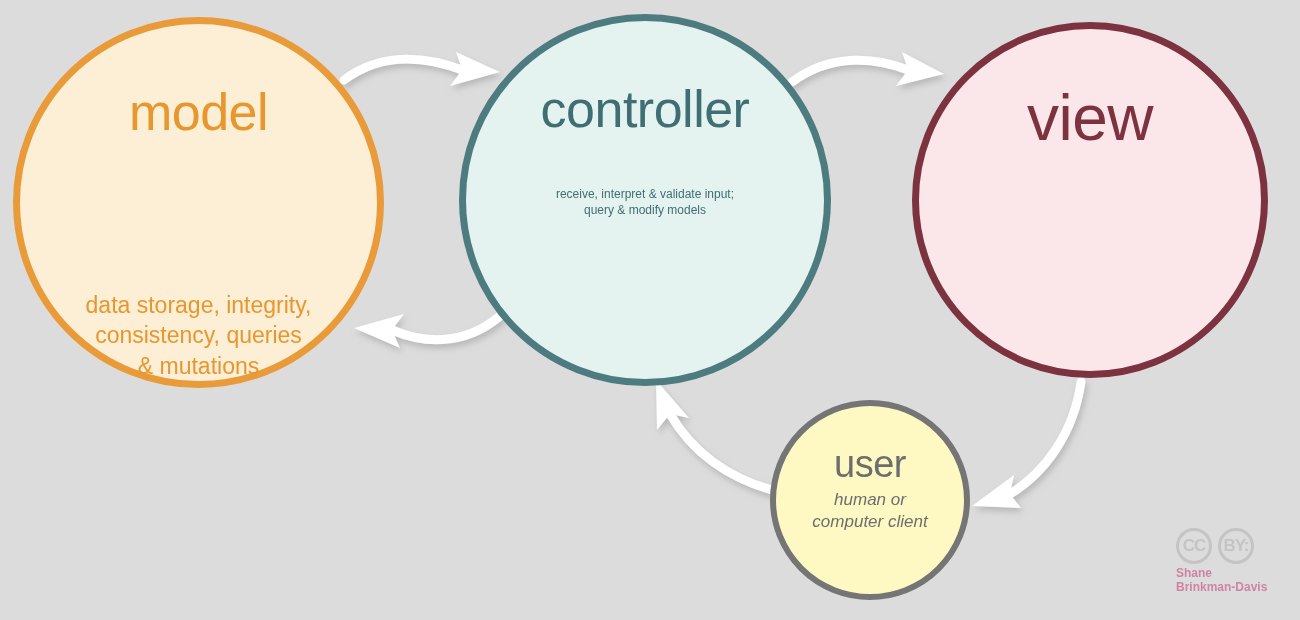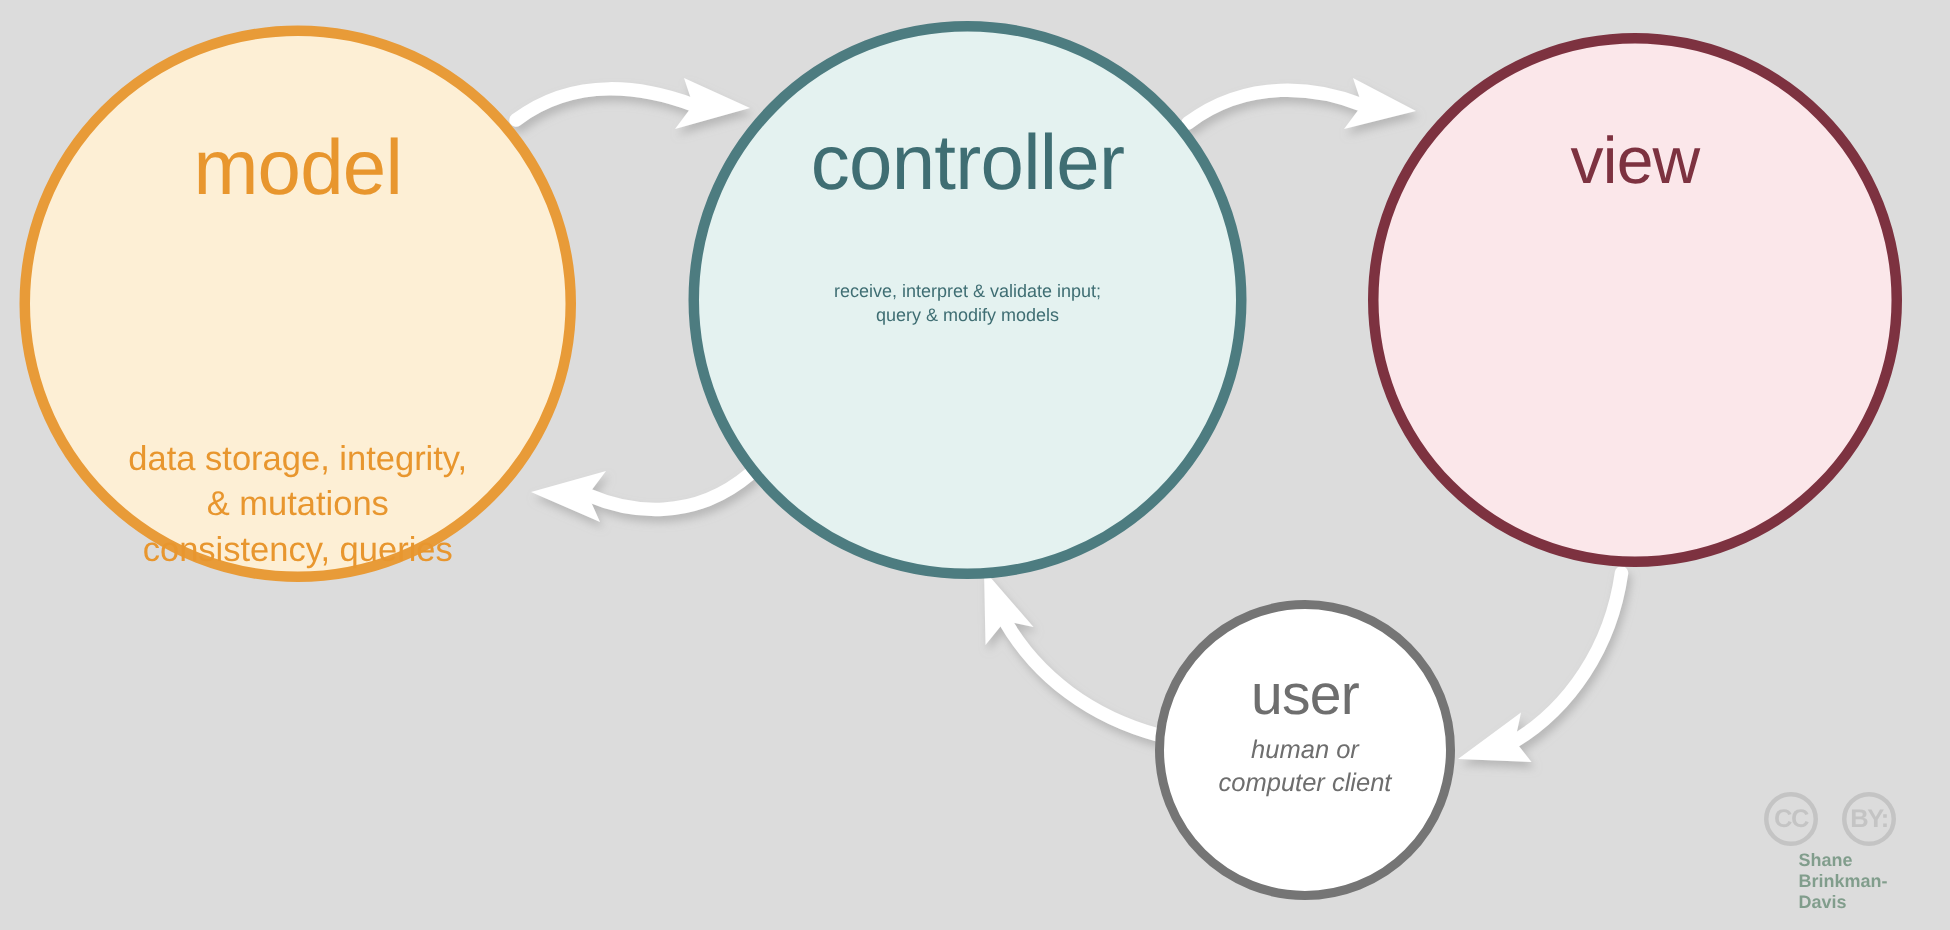--- a/index.html
+++ b/index.html
@@ -85,35 +85,35 @@
 
   
   #node-view {
     left: 912px; top: 22px;
     width: 356px; height: 356px;
     background: #fbe7ea;
     border: 7px solid #7d3240;
   }
   #node-view .title {
     margin-top: 57px;
-    font-size: 44px;
+    font-size: 64px;
     color: #7d3240;
     text-align: center;
   }
   #node-view .desc {
     margin-top: 75px;
     font-size: 19px;
     color: #7d3240;
   }
 
   
   #node-user {
     left: 770px; top: 400px;
     width: 200px; height: 200px;
-    background: #ffffff;
+    background: #fef9c3;
     border: 6px solid #757575;
     z-index: 3;
   }
   #node-user .title {
     margin-top: 39px;
     font-size: 38px;
     color: #6e6e6e;
   }
   #node-user .desc {
     margin-top: 6px;
@@ -127,43 +127,42 @@
     position: absolute;
     left: 1176px;
     top: 528px;
     width: 110px;
     height: 80px;
     z-index: 4;
     opacity: 0.45;
   }
   #cc-badge .marks {
     display: flex;
-    gap: 16px;
+    gap: 6px;
     align-items: center;
   }
   #cc-badge .mark {
     width: 36px; height: 36px;
     border-radius: 50%;
     border: 3px solid #a8a8a8;
     color: #a8a8a8;
     font-weight: bold;
     font-size: 17px;
     display: flex;
     align-items: center;
     justify-content: center;
     letter-spacing: -1px;
     box-sizing: border-box;
   }
   #cc-badge .credit {
     margin-top: 3px;
-    color: #14532d;
+    color: #be185d;
     font-weight: bold;
     font-size: 12px;
     line-height: 1.15;
-    margin-left: 23px;
   }
 </style>
 </head>
 <body>
 
 <div id="stage">
 
   <svg class="arrow-layer" viewBox="0 0 1300 620" width="1300" height="620" xmlns="http://www.w3.org/2000/svg">
     <defs>
       <filter id="softshadow" x="-30%" y="-30%" width="180%" height="180%">
@@ -194,22 +193,22 @@
     <g filter="url(#softshadow)">
       <path d="M 772 490 C 728 478 692 452 670 414" fill="none" stroke="#ffffff" stroke-width="9" stroke-linecap="round"></path>
       <path d="M 656 380 L 657 430 L 670 414 L 689 418 Z" fill="#ffffff"></path>
     </g>
   </svg>
 
   <div class="node" id="node-model">
     <div class="title">model</div>
     <div class="desc">
       <div>data storage, integrity,</div>
+      <div>consistency, queries</div>
       <div>&amp; mutations</div>
-      <div>consistency, queries</div>
     </div>
   </div>
 
   <div class="node" id="node-controller">
     <div class="title">controller</div>
     <div class="desc">
       <div>receive, interpret &amp; validate input;</div>
       <div>query &amp; modify models</div>
     </div>
   </div>

